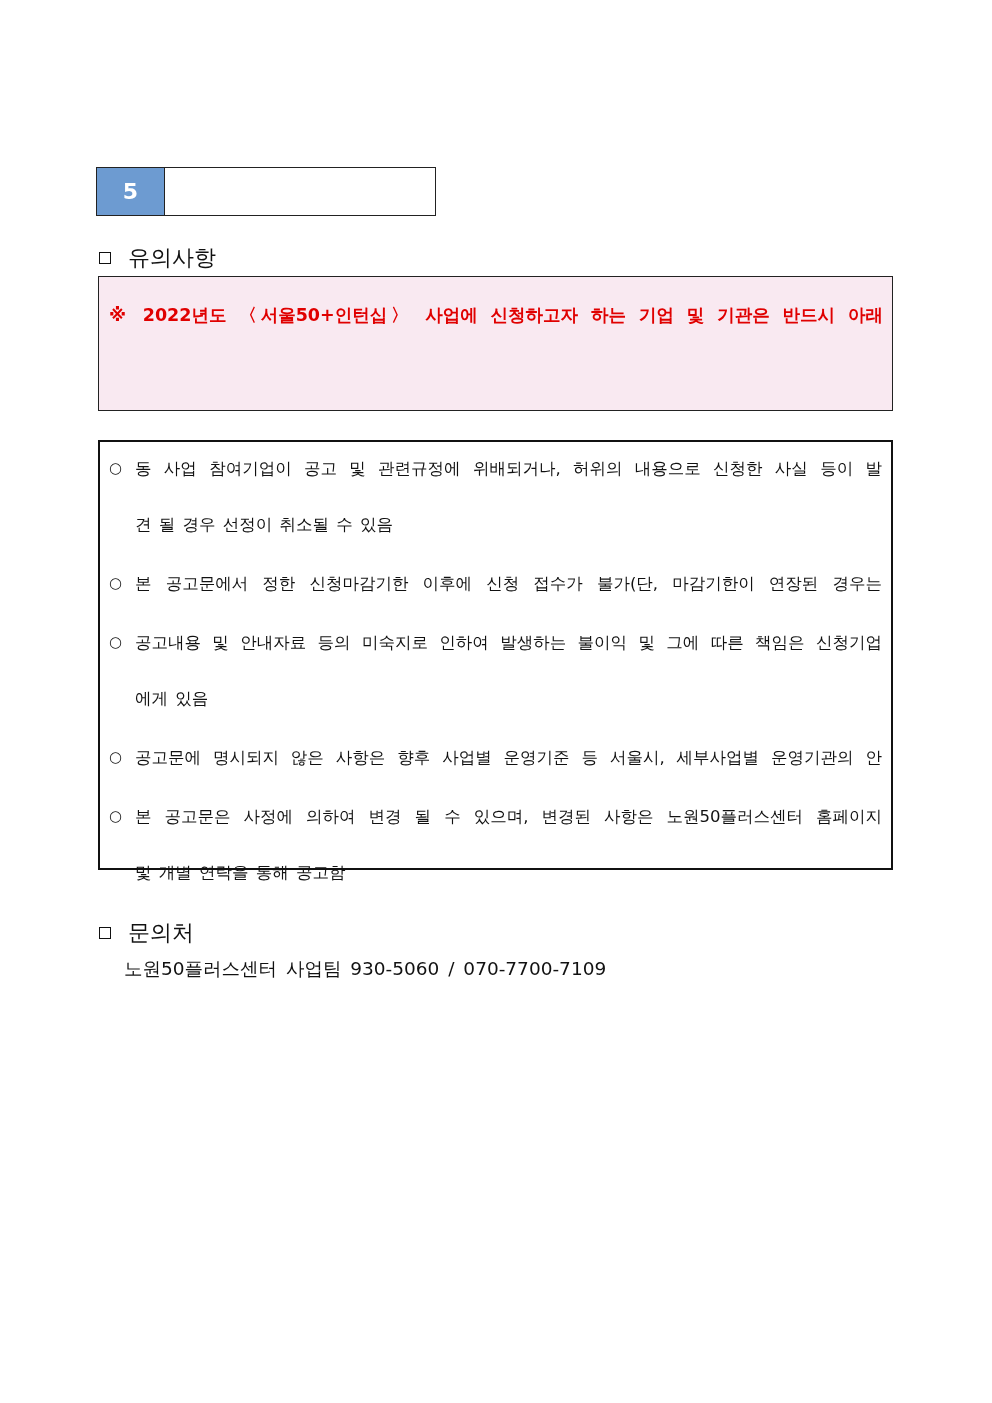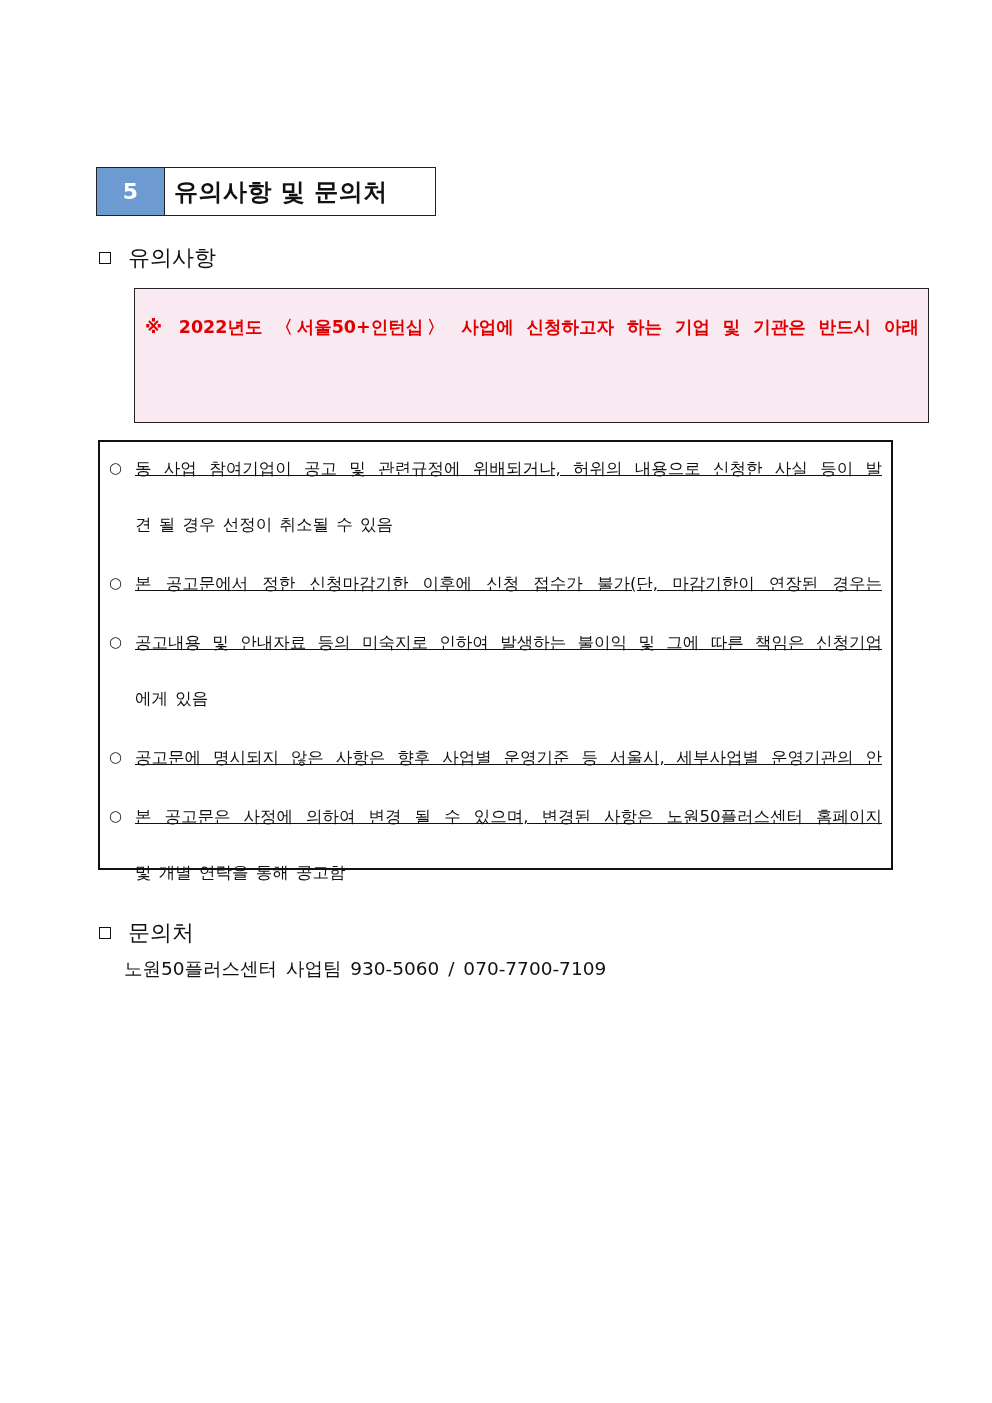--- a/index.html
+++ b/index.html
@@ -9,41 +9,40 @@
                border: 1px solid #222; display: flex; box-sizing: border-box; }
   .title-num { width: 67px; background: #6d9bd1; border-right: 1px solid #222;
                color: #fff; font-weight: bold; font-size: 22px;
                display: flex; align-items: center; justify-content: center; }
   .title-text { flex: 1; display: flex; align-items: center; padding-left: 9px;
                 font-weight: bold; font-size: 24px; letter-spacing: 0.5px; }
   .sub-head { position: absolute; left: 99px; font-weight: normal; font-size: 22px;
               display: flex; align-items: center; }
   .sq { display: inline-block; width: 12px; height: 12px; border: 1.5px solid #111;
         margin-right: 17px; box-sizing: border-box; }
-  .warn-box { position: absolute; left: 98px; top: 288px; width: 795px; height: 135px;
+  .warn-box { position: absolute; left: 98px; top: 276px; width: 795px; height: 135px;
               border: 1px solid #222; background: #f9e9f1; box-sizing: border-box;
-              padding: 22px 9px 0 10px; margin-left: 36px; }
+              padding: 22px 9px 0 10px; }
   .warn-box p { margin: 0; color: #e00000; font-weight: bold; font-size: 17.5px;
                 line-height: 32px; text-align: justify; text-align-last: justify; word-spacing: 3px; }
   .warn-box p.last { text-align-last: left; }
   .notes-box { position: absolute; left: 98px; top: 440px; width: 795px; height: 430px;
                border: 2px solid #111; box-sizing: border-box; padding: 12px 9px 0 9px; }
   .note { font-size: 16.5px; line-height: 29px; margin-bottom: 30px; }
   .note .l1 { display: flex; }
   .note .bullet { width: 26px; flex: none; font-size: 15px; }
-  .note .t1 { flex: 1; text-align: justify; text-align-last: justify; word-spacing: 2px; text-decoration: underline; }
+  .note .t1 { flex: 1; text-align: justify; text-align-last: justify; word-spacing: 2px; }
   .note .l2 { padding-left: 26px; word-spacing: 2px; margin-top: 27px; }
   .contact { position: absolute; left: 124px; top: 956px; font-size: 18.5px; word-spacing: 3px; }
 </style>
 </head>
 <body>
 
 <div class="title-box">
   <div class="title-num">5</div>
-  <div class="title-text">유의사항 및 문의처</div>
 </div>
 
 <div class="sub-head" style="top:243px;">
   <span class="sq"></span>
   <span>유의사항</span>
 </div>
 
 <div class="warn-box">
   <p>※ 2022년도 〈서울50+인턴십〉 사업에 신청하고자 하는 기업 및 기관은 반드시 아래</p>
 </div>

